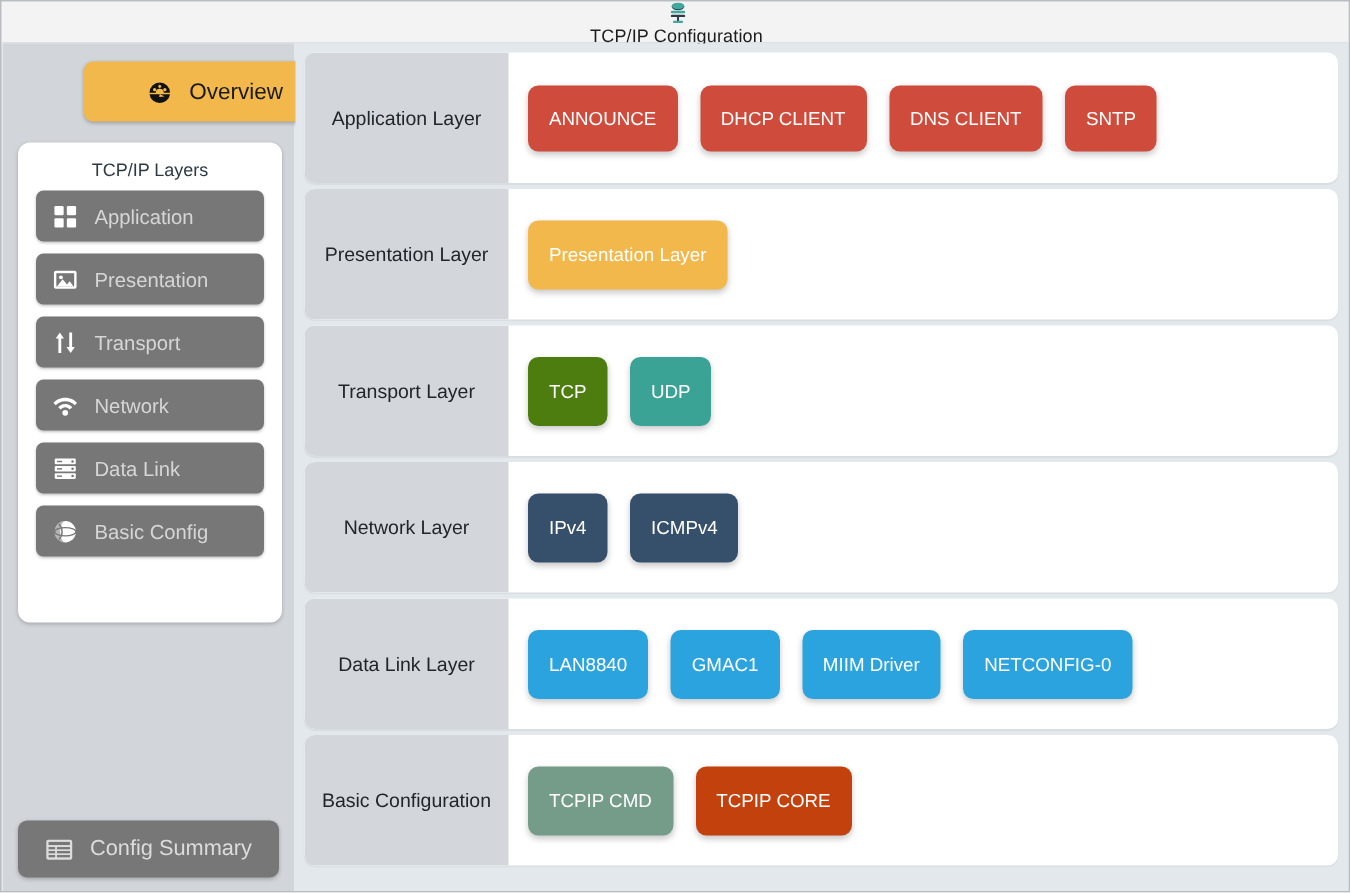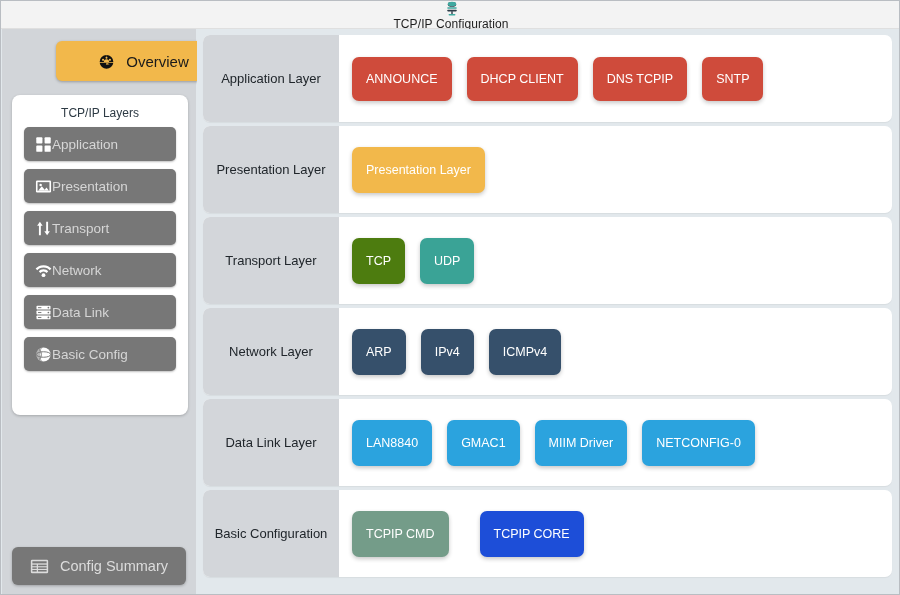--- a/index.html
+++ b/index.html
@@ -85,20 +85,21 @@
     color: #2d3a44;
     padding: 3px 0 7px 0;
   }
   .layer-btn {
     width: 152px; height: 34px;
     margin: 0 auto 8px auto;
     background: #777777;
     border-radius: 5px;
     display: flex; align-items: center;
     padding-left: 11px;
+    gap: 11px;
     box-shadow: 0 1px 2px rgba(0,0,0,0.25);
     cursor: pointer;
   }
   .layer-btn .lbl {
     font-size: 13.5px; color: #d6d6d6;
   }
   .layer-btn .ico { width: 17px; height: 17px; display:block; flex:0 0 auto; }
 
   .summary-btn {
     position: absolute; left: 10px; top: 518px;
@@ -291,21 +292,21 @@
     </div>
   </div>
 
   <div class="main">
 
     <div class="layer-row">
       <div class="row-label">Application Layer</div>
       <div class="row-items">
         <div class="chip" style="background: rgb(207, 75, 59);">ANNOUNCE</div>
         <div class="chip" style="background: rgb(207, 75, 59);">DHCP CLIENT</div>
-        <div class="chip" style="background: rgb(207, 75, 59);">DNS TCPIP</div>
+        <div class="chip" style="background: rgb(207, 75, 59);">DNS CLIENT</div>
         <div class="chip" style="background: rgb(207, 75, 59);">SNTP</div>
       </div>
     </div>
 
     <div class="layer-row">
       <div class="row-label">Presentation Layer</div>
       <div class="row-items">
         <div class="chip tall" style="background: rgb(242, 184, 75);">Presentation Layer</div>
       </div>
     </div>
@@ -314,38 +315,37 @@
       <div class="row-label">Transport Layer</div>
       <div class="row-items">
         <div class="chip tall" style="background: #4d7c0f;">TCP</div>
         <div class="chip tall" style="background: rgb(58, 163, 150);">UDP</div>
       </div>
     </div>
 
     <div class="layer-row">
       <div class="row-label">Network Layer</div>
       <div class="row-items">
-        <div class="chip tall" style="background: rgb(54, 80, 107);">ARP</div>
         <div class="chip tall" style="background: rgb(54, 80, 107);">IPv4</div>
         <div class="chip tall" style="background: rgb(54, 80, 107);">ICMPv4</div>
       </div>
     </div>
 
     <div class="layer-row">
       <div class="row-label">Data Link Layer</div>
       <div class="row-items">
         <div class="chip tall" style="background: rgb(43, 163, 222);">LAN8840</div>
         <div class="chip tall" style="background: rgb(43, 163, 222);">GMAC1</div>
         <div class="chip tall" style="background: rgb(43, 163, 222);">MIIM Driver</div>
         <div class="chip tall" style="background: rgb(43, 163, 222);">NETCONFIG-0</div>
       </div>
     </div>
 
     <div class="layer-row">
       <div class="row-label">Basic Configuration</div>
       <div class="row-items">
         <div class="chip tall" style="background: rgb(116, 156, 137);">TCPIP CMD</div>
-        <div class="chip tall" style="background: #1d4ed8; margin-left: 16px;">TCPIP CORE</div>
+        <div class="chip tall" style="background: #c2410c;">TCPIP CORE</div>
       </div>
     </div>
 
   </div>
 </div>
 
 </body></html>

